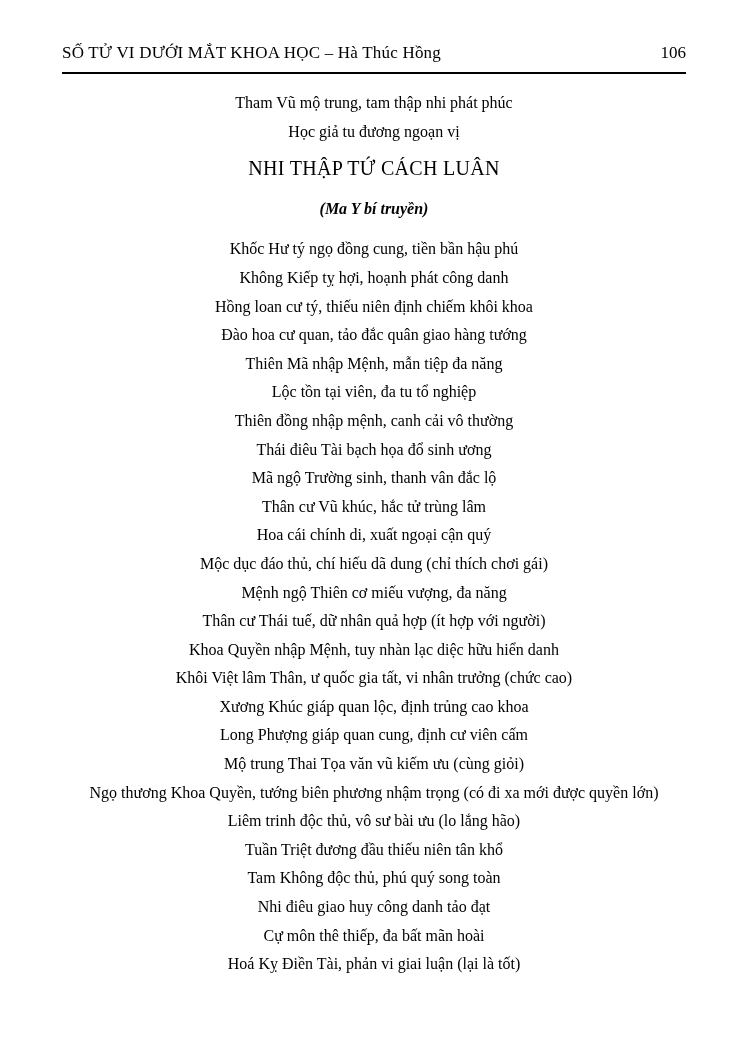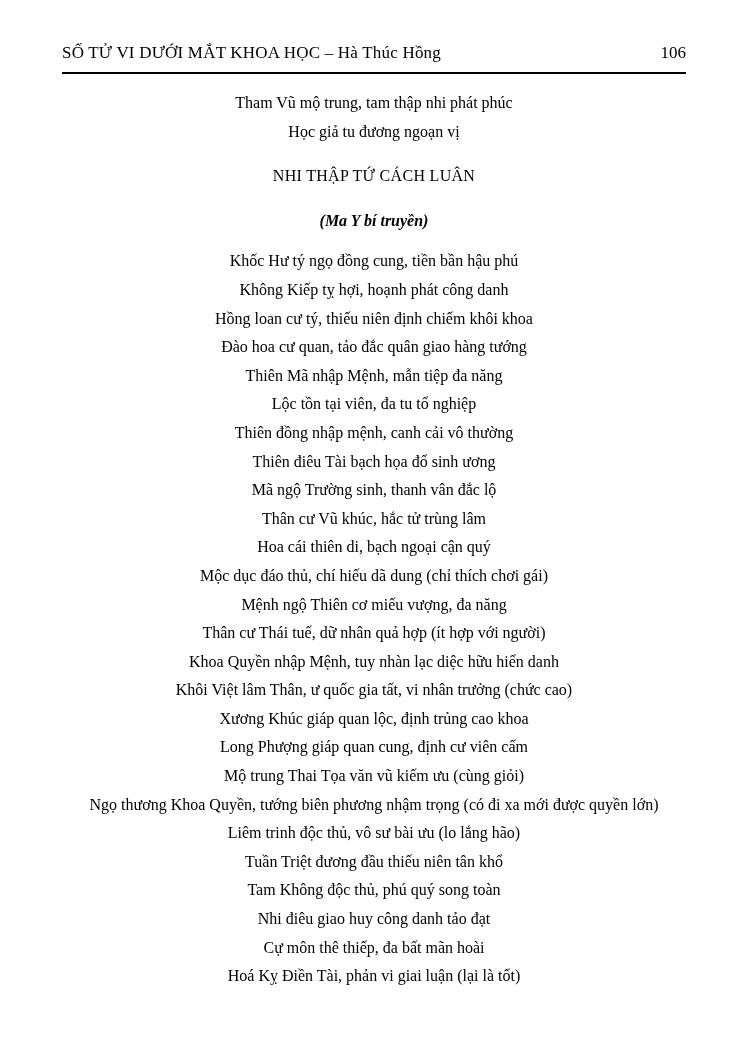--- a/index.html
+++ b/index.html
@@ -38,22 +38,22 @@
     padding-top: 15px;
     text-align: center;
   }
   .line {
     margin: 0;
     font-size: 16px;
     line-height: 28.6px;
     white-space: nowrap;
   }
   .section-heading {
-    margin: 16px;
-    font-size: 16px;
+    margin: 8px;
+    font-size: 20px;
     font-weight: normal;
     line-height: 28.6px;
     letter-spacing: 0.3px;
     white-space: nowrap;
   }
   .section-source {
     margin: 12px;
     font-size: 16px;
     line-height: 28.6px;
     font-style: italic;
@@ -78,24 +78,24 @@
     <h2 class="section-heading">NHI THẬP TỨ CÁCH LUÂN</h2>
     <p class="section-source">(Ma Y bí truyền)</p>
 
     <p class="line">Khốc Hư tý ngọ đồng cung, tiền bần hậu phú</p>
     <p class="line">Không Kiếp tỵ hợi, hoạnh phát công danh</p>
     <p class="line">Hồng loan cư tý, thiếu niên định chiếm khôi khoa</p>
     <p class="line">Đào hoa cư quan, tảo đắc quân giao hàng tướng</p>
     <p class="line">Thiên Mã nhập Mệnh, mẫn tiệp đa năng</p>
     <p class="line">Lộc tồn tại viên, đa tu tổ nghiệp</p>
     <p class="line">Thiên đồng nhập mệnh, canh cải vô thường</p>
-    <p class="line">Thiên điêu Tài bạch họa đổ sinh ương</p>
+    <p class="line">Thái điêu Tài bạch họa đổ sinh ương</p>
     <p class="line">Mã ngộ Trường sinh, thanh vân đắc lộ</p>
     <p class="line">Thân cư Vũ khúc, hắc tử trùng lâm</p>
-    <p class="line">Hoa cái thiên di, bạch ngoại cận quý</p>
+    <p class="line">Hoa cái chính di, xuất ngoại cận quý</p>
     <p class="line">Mộc dục đáo thủ, chí hiếu dã dung (chỉ thích chơi gái)</p>
     <p class="line">Mệnh ngộ Thiên cơ miếu vượng, đa năng</p>
     <p class="line">Thân cư Thái tuế, dữ nhân quả hợp (ít hợp với người)</p>
     <p class="line">Khoa Quyền nhập Mệnh, tuy nhàn lạc diệc hữu hiển danh</p>
     <p class="line">Khôi Việt lâm Thân, ư quốc gia tất, vi nhân trưởng (chức cao)</p>
     <p class="line">Xương Khúc giáp quan lộc, định trủng cao khoa</p>
     <p class="line">Long Phượng giáp quan cung, định cư viên cấm</p>
     <p class="line">Mộ trung Thai Tọa văn vũ kiếm ưu (cùng giỏi)</p>
     <p class="line">Ngọ thương Khoa Quyền, tướng biên phương nhậm trọng (có đi xa mới được quyền lớn)</p>
     <p class="line">Liêm trinh độc thủ, vô sư bài ưu (lo lắng hão)</p>

